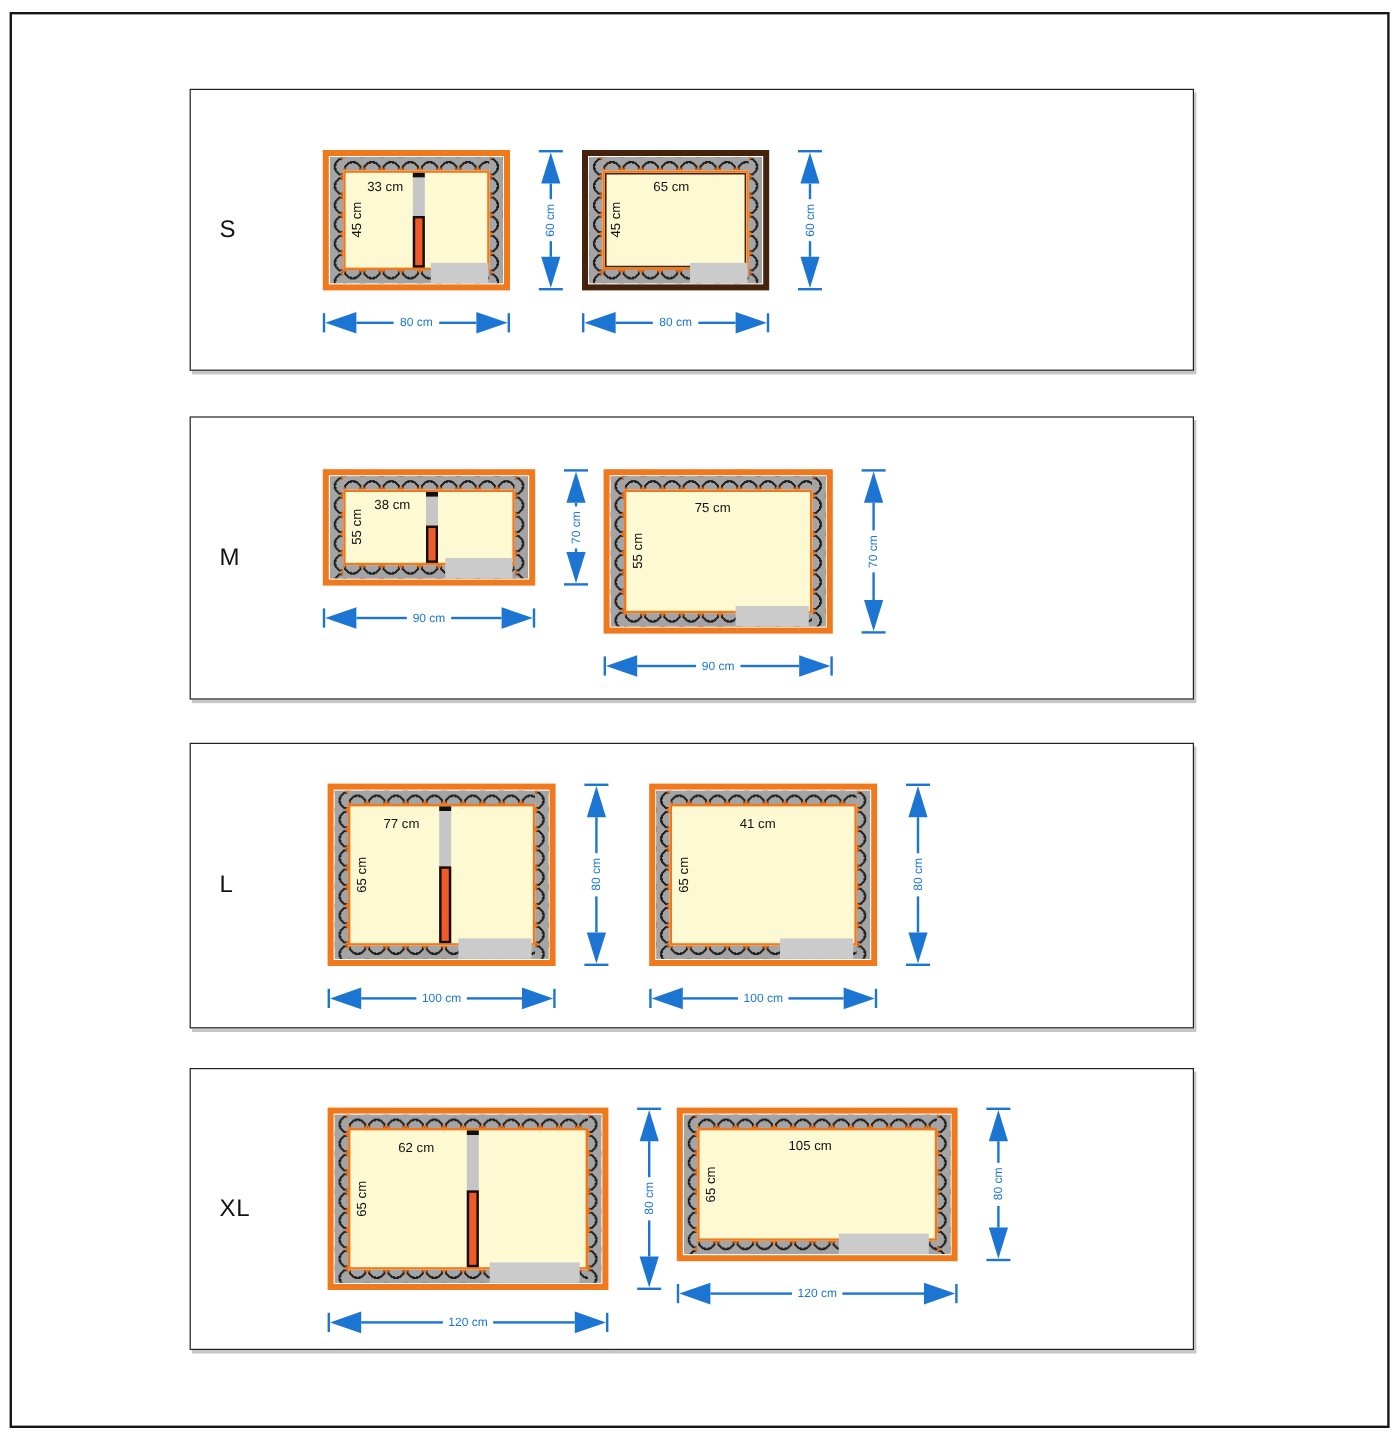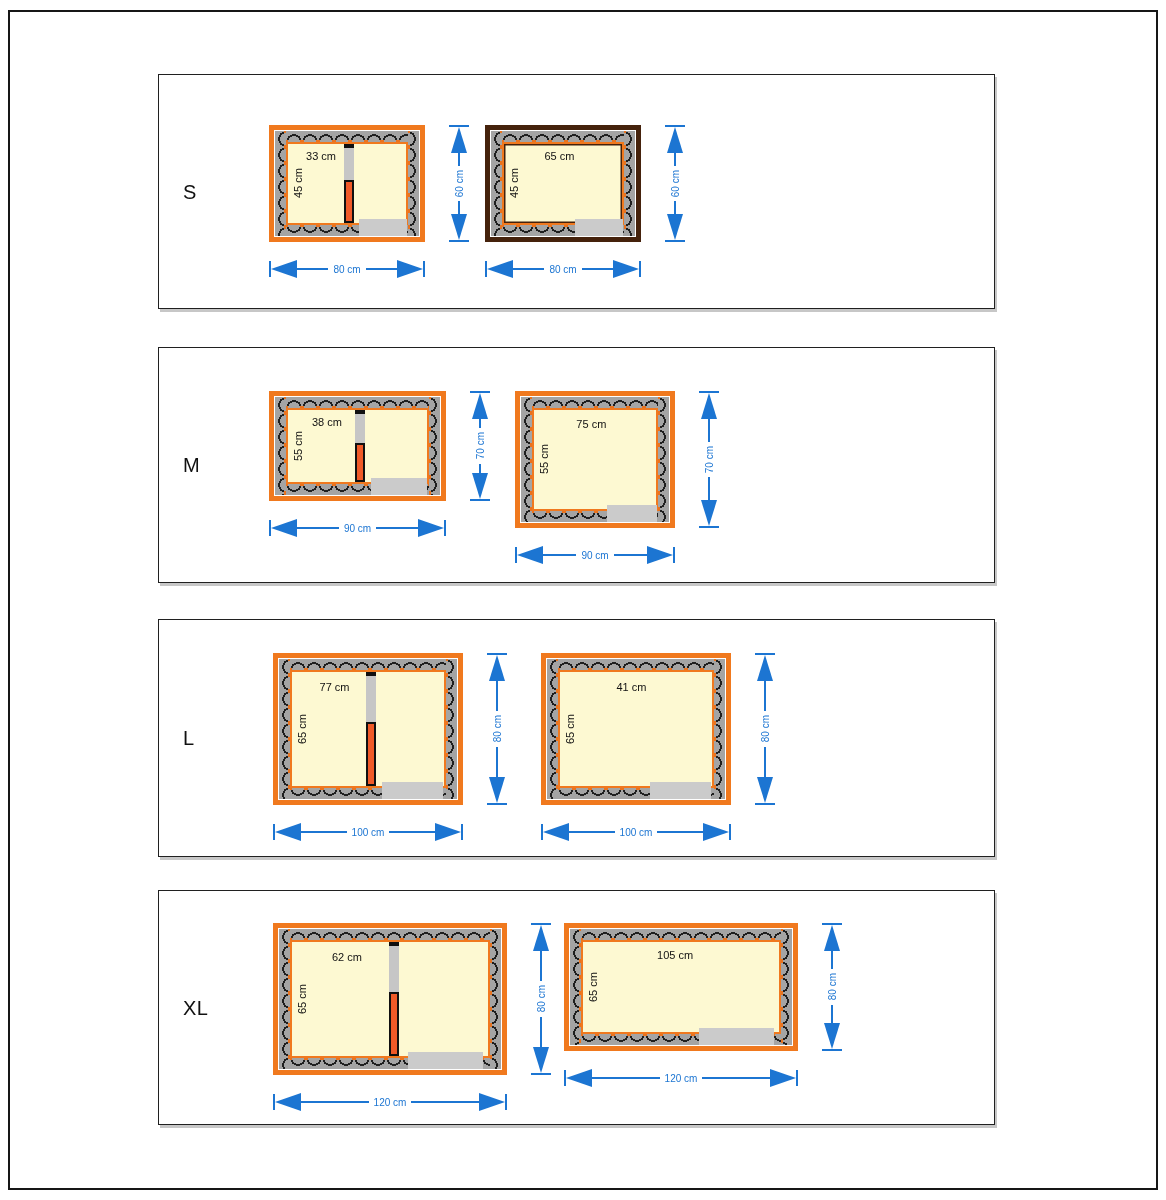--- a/index.html
+++ b/index.html
@@ -192,21 +192,21 @@
       <div class="hline"></div>
       <div class="tri-right"></div>
       <div class="htick"></div>
     </div>
   </div>
 </div>
 
 <div class="panel" style="top:347px;height:234px">
   <span class="panel-label">M</span>
 
-  <div class="diagram left-plan" style="left:110px;top:43px;width:177px;height:110px">
+  <div class="diagram left-plan" style="left:110px;top:43px;width:177px;height:97px">
     <div class="plan orange">
       <div class="plan-inner">
         <div class="wall wt"></div>
         <div class="wall wb"></div>
         <div class="wall wl"></div>
         <div class="wall wr"></div>
         <div class="interior">
           <span class="ilw">38 cm</span>
           <span class="ilh">55 cm</span>
           <div class="divider">
@@ -231,21 +231,21 @@
       <div class="htick"></div>
       <div class="tri-left"></div>
       <div class="hline"></div>
       <span class="htext">90 cm</span>
       <div class="hline"></div>
       <div class="tri-right"></div>
       <div class="htick"></div>
     </div>
   </div>
 
-  <div class="diagram right-plan" style="left:356px;top:43px;width:160px;height:137px">
+  <div class="diagram right-plan" style="left:344px;top:43px;width:191px;height:137px">
     <div class="plan orange">
       <div class="plan-inner">
         <div class="wall wt"></div>
         <div class="wall wb"></div>
         <div class="wall wl"></div>
         <div class="wall wr"></div>
         <div class="interior">
           <span class="ilw">75 cm</span>
           <span class="ilh">55 cm</span>
         </div>

